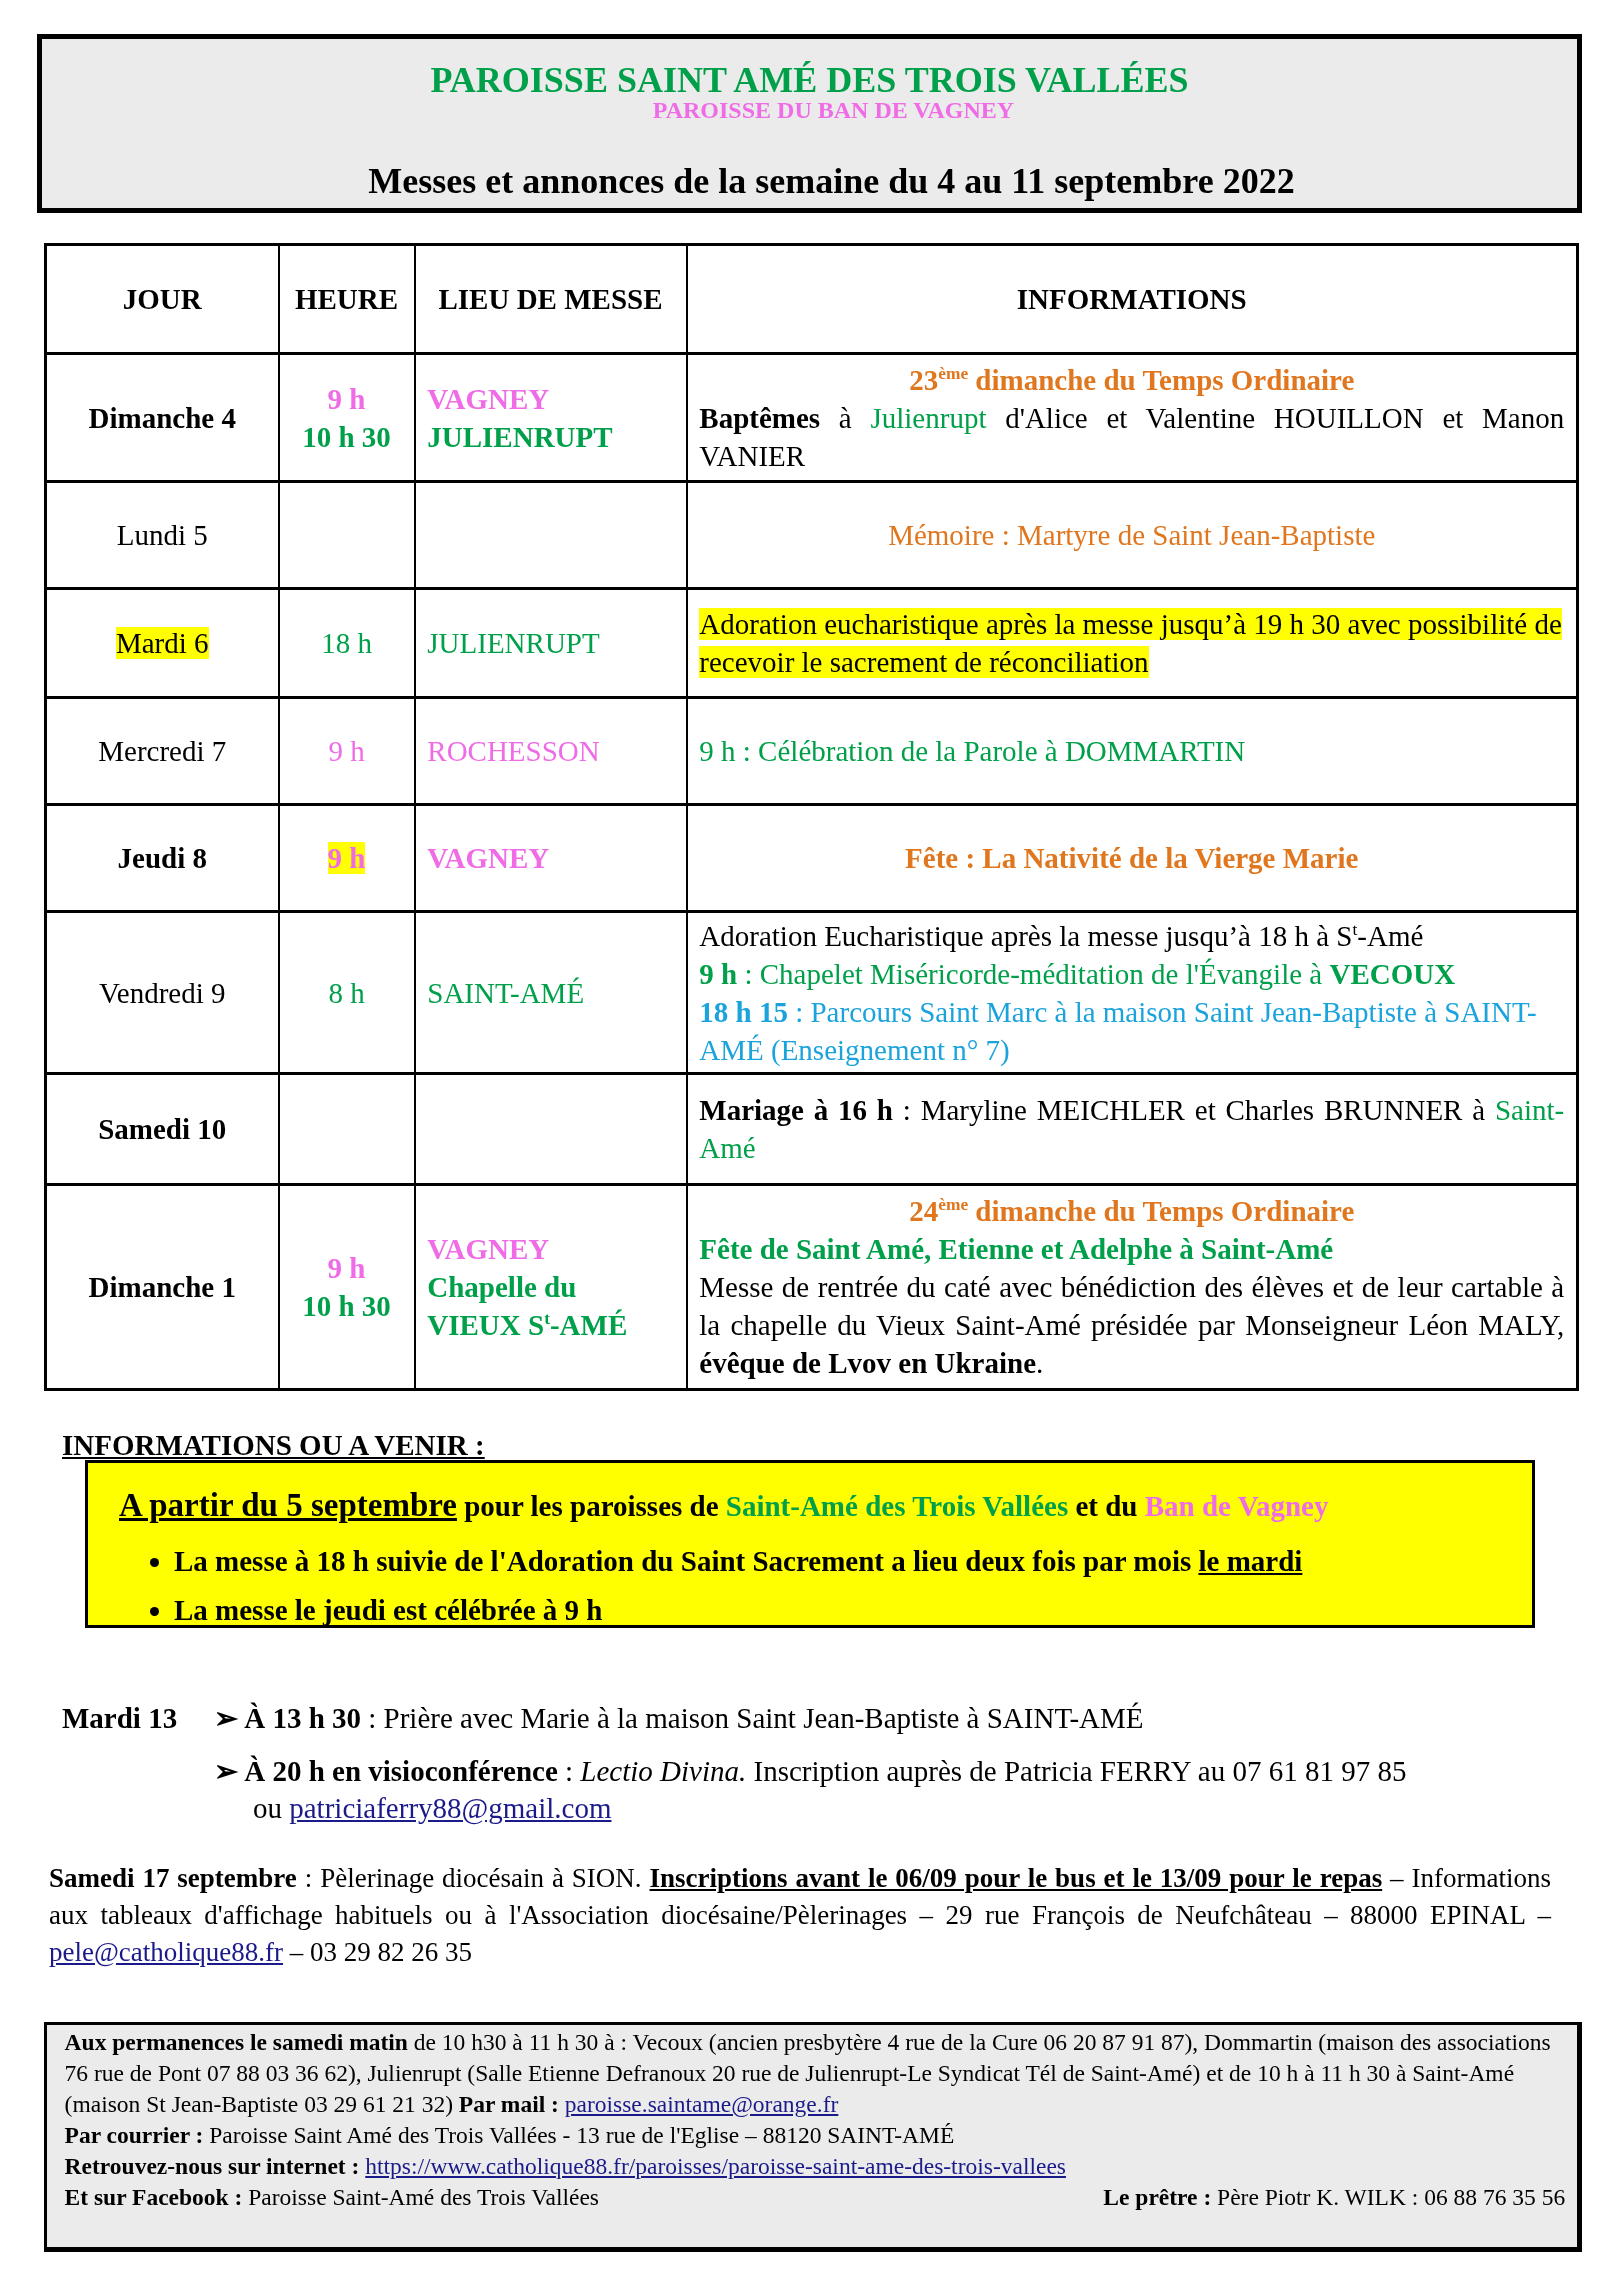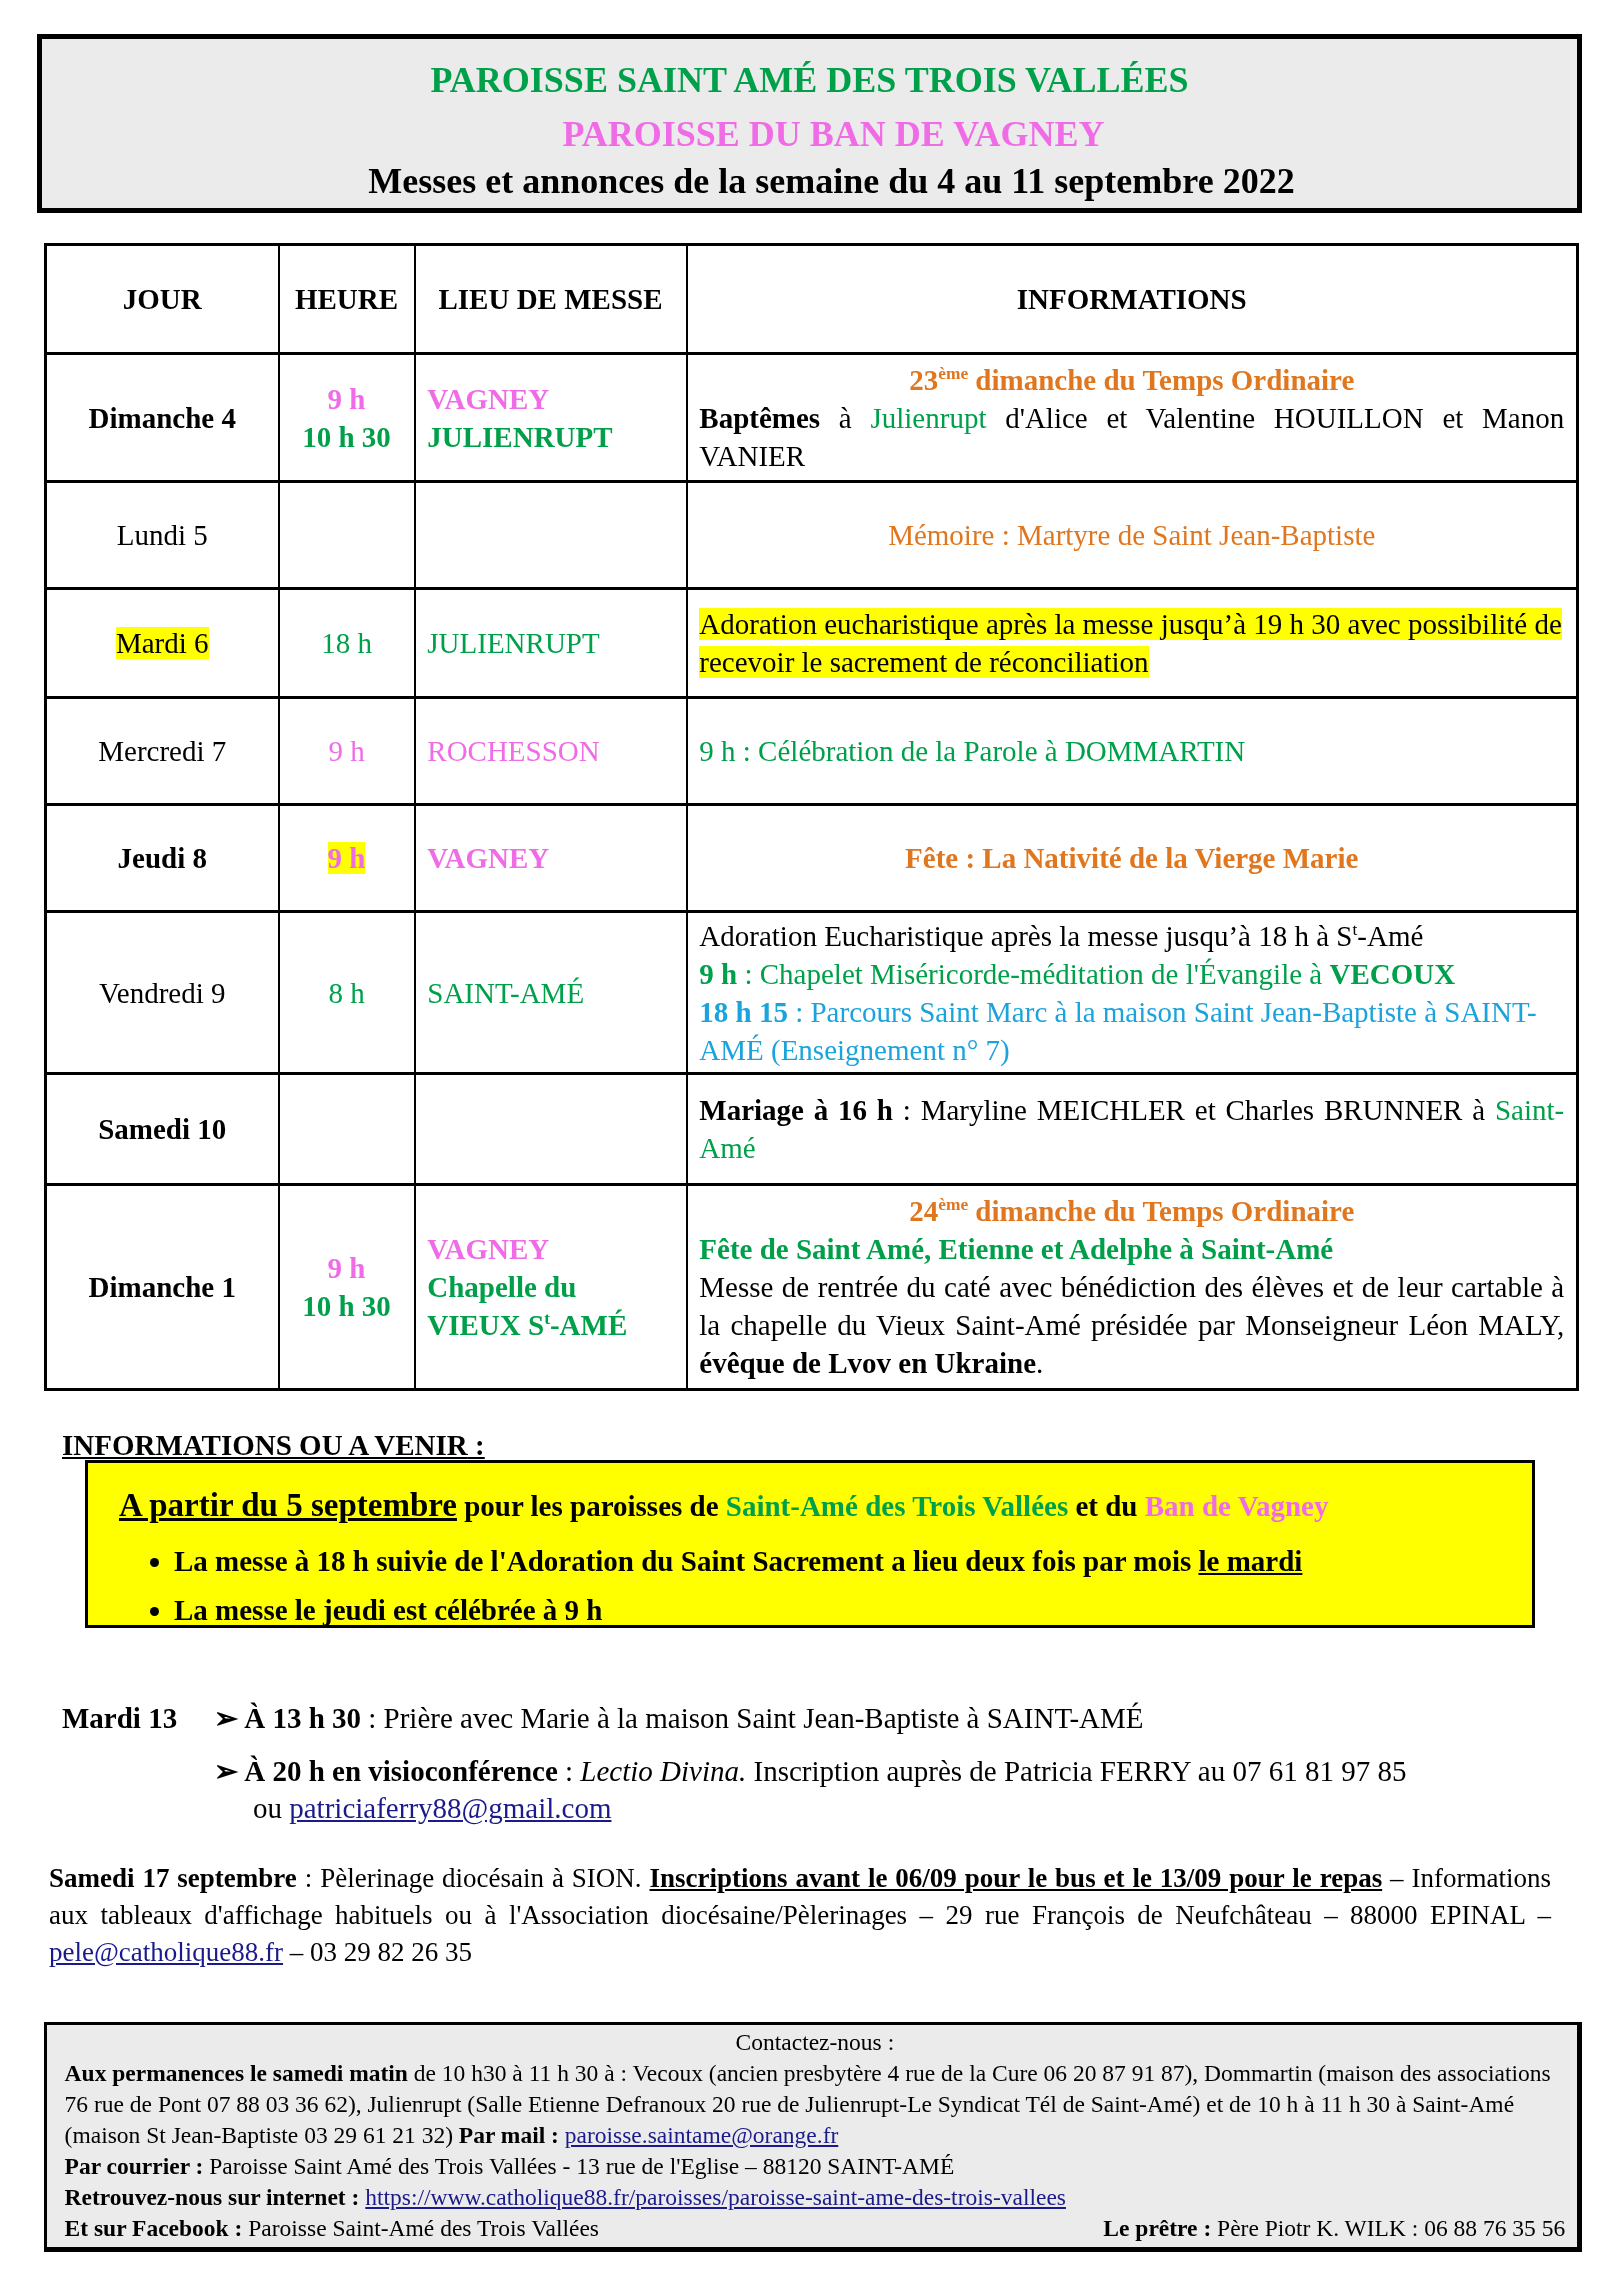--- a/index.html
+++ b/index.html
@@ -9,21 +9,21 @@
   .orange { color:#e0761e; }
   .blue { color:#1aa3dc; }
   .link { color:#1a1a8a; text-decoration:underline; }
   .b { font-weight:bold; }
   .u { text-decoration:underline; }
   .hl { background:#ffff00; }
   sup { font-size:60%; vertical-align:super; line-height:0; }
 
   #header-box { position:absolute; left:37px; top:34px; width:1535px; height:169px; border:5.9px solid #000; background:#ebebeb; text-align:center; }
   #header-box .l1 { position:absolute; left:0; right:0; top:19.6px; font-size:36px; font-weight:bold; }
-  #header-box .l2 { position:absolute; left:0; right:0; top:74px; font-size:36px; font-weight:bold;padding-left:48px; }
+  #header-box .l2 { position:absolute; left:0; right:0; top:58px; font-size:24px; font-weight:bold;padding-left:48px; }
   #header-box .l3 { position:absolute; left:0; right:0; top:121px; font-size:36px; font-weight:bold;padding-left:44px; }
 
   #schedule { position:absolute; left:44px; top:243px; width:1533px; border-collapse:collapse; table-layout:fixed; font-size:29px; }
   #schedule td, #schedule th { border:2px solid #000; padding:0 11.8px; vertical-align:middle; line-height:38px; }
   #schedule tr { border-bottom:3.9px solid #000; }
   #schedule { border:3.9px solid #000; }
   #schedule th { font-weight:bold; height:106px; font-size:29px; border-bottom:3.9px solid #000; }
   #schedule col.c1 { width:233px; } #schedule col.c2 { width:136px; } #schedule col.c3 { width:272px; } #schedule col.c4 { width:891px; }
   #schedule td.day, #schedule td.hour { text-align:center; }
   #schedule td.info { text-align:justify;margin-left:21px; }
@@ -172,21 +172,20 @@
 </div>
 
 <div id="mardi13-label" class="ann">Mardi 13</div>
 <div id="mardi13-item1" class="ann"><span class="arrow">➢</span><span class="b">À 13 h 30</span><span> : Prière avec Marie à la maison Saint Jean-Baptiste à SAINT-AMÉ</span></div>
 <div id="mardi13-item2" class="ann"><span class="arrow">➢</span><span class="b">À 20 h en visioconférence</span><span> : </span><i>Lectio Divina.</i><span> Inscription auprès de Patricia FERRY au 07 61 81 97 85</span><span class="cont"><span>ou </span><span class="link">patriciaferry88@gmail.com</span></span></div>
 
 <div id="samedi17"><span class="b">Samedi 17 septembre</span><span> : Pèlerinage diocésain à SION. </span><span class="b u">Inscriptions avant le 06/09 pour le bus et le 13/09 pour le repas</span><span> – Informations aux tableaux d'affichage habituels ou à l'Association diocésaine/Pèlerinages – 29 rue François de Neufchâteau – 88000 EPINAL – </span><span class="link">pele@catholique88.fr</span><span> – 03 29 82 26 35</span></div>
 
 <div id="footer-box">
   <div class="inner">
-    <div class="title">Contactez-nous :</div>
     <div><span class="b">Aux permanences le samedi matin</span><span> de 10 h30 à 11 h 30 à : Vecoux (ancien presbytère 4 rue de la Cure 06 20 87 91 87), Dommartin (maison des associations 76 rue de Pont 07 88 03 36 62), Julienrupt (Salle Etienne Defranoux 20 rue de Julienrupt-Le Syndicat Tél de Saint-Amé) et de 10 h à 11 h 30 à Saint-Amé (maison St Jean-Baptiste  03 29 61 21 32) </span><span class="b">Par mail :</span> <span class="link">paroisse.saintame@orange.fr</span></div>
     <div><span class="b">Par courrier :</span><span> Paroisse Saint Amé des Trois Vallées - 13 rue de l'Eglise – 88120 SAINT-AMÉ</span></div>
     <div><span class="b">Retrouvez-nous sur internet :</span> <span class="link">https://www.catholique88.fr/paroisses/paroisse-saint-ame-des-trois-vallees</span></div>
     <div class="row-split">
       <div><span class="b">Et sur Facebook :</span><span> Paroisse Saint-Amé des Trois Vallées</span></div>
       <div><span class="b">Le prêtre :</span><span> Père Piotr K. WILK : 06 88 76 35 56</span></div>
     </div>
   </div>
 </div>
 

